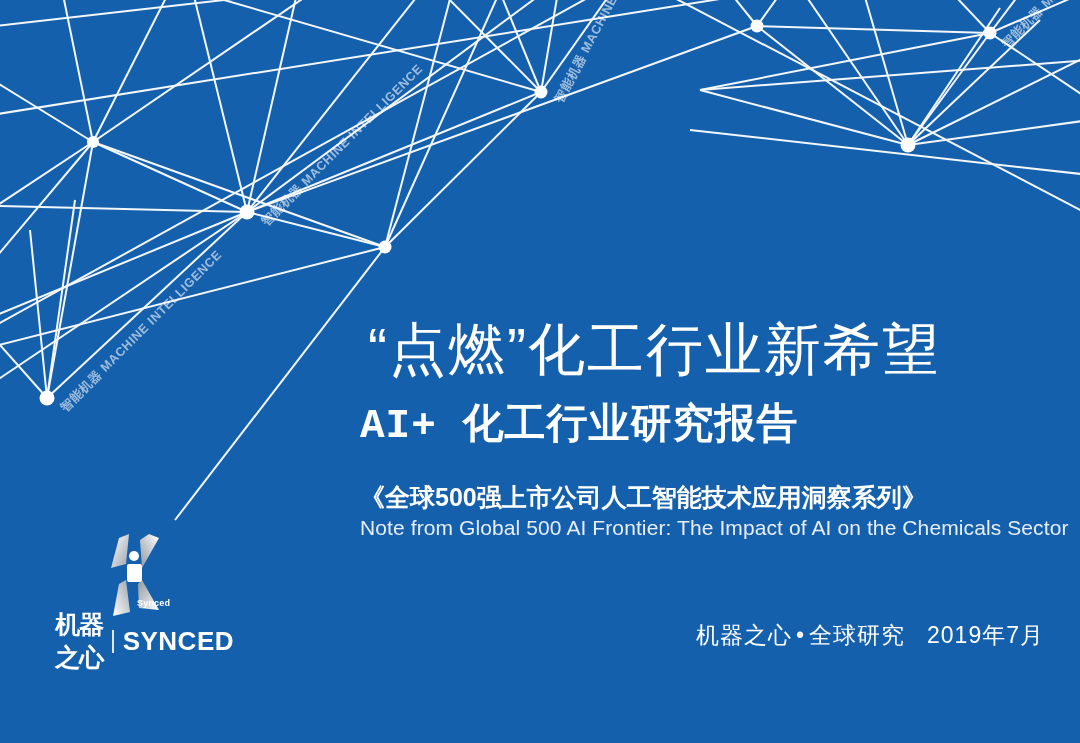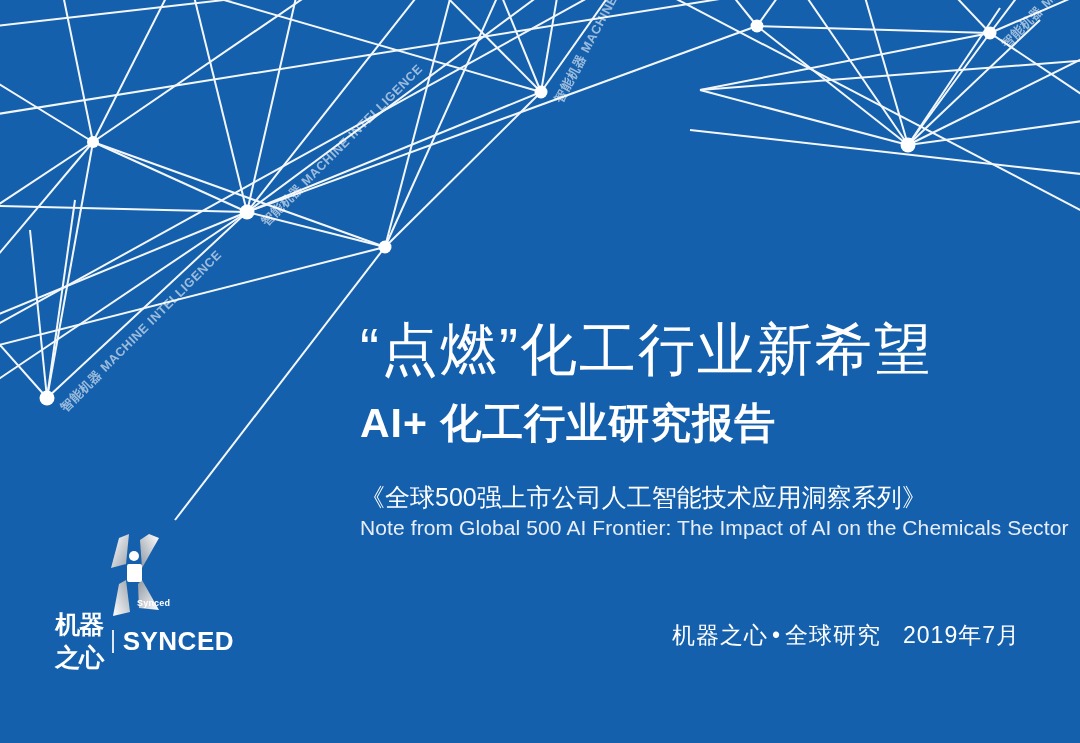--- a/index.html
+++ b/index.html
@@ -31,50 +31,52 @@
     top: 318px;
     width: 680px;
   }
   .headline {
     font-size: 57px;
     line-height: 1.12;
     font-weight: 300;
     color: #ffffff;
     letter-spacing: 2px;
     white-space: nowrap;
+    margin-left: 8px;
   }
   .subhead {
     margin-top: 14px;
     font-size: 41px;
     font-weight: 700;
     color: #ffffff;
     letter-spacing: 1px;
     white-space: nowrap;
+    font-family: Liberation Mono, monospace;
   }
   .series-cn {
     margin-top: 30px;
     font-size: 25px;
-    font-weight: 400;
+    font-weight: 700;
     color: #ffffff;
     letter-spacing: 0px;
     white-space: nowrap;
   }
   .series-en {
     margin-top: 2px;
     font-size: 21px;
     font-weight: 300;
     color: #e8eef7;
     letter-spacing: 0.1px;
     white-space: nowrap;
   }
 
   
   .byline {
     position: absolute;
-    right: 60px;
+    right: 36px;
     top: 620px;
     font-size: 23px;
     color: #ffffff;
     letter-spacing: 1px;
     white-space: nowrap;
   }
   .byline .sep { margin: 0 4px; }
   .byline .date { margin-left: 22px; }
 
   

